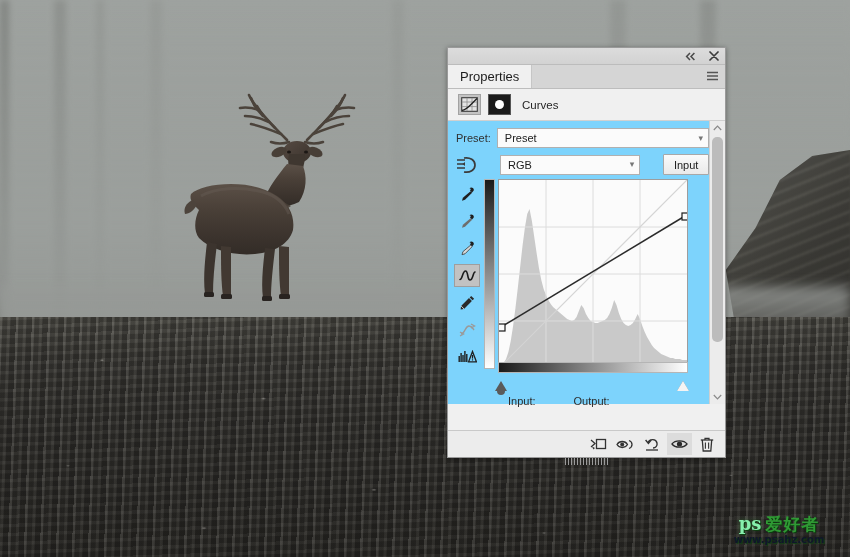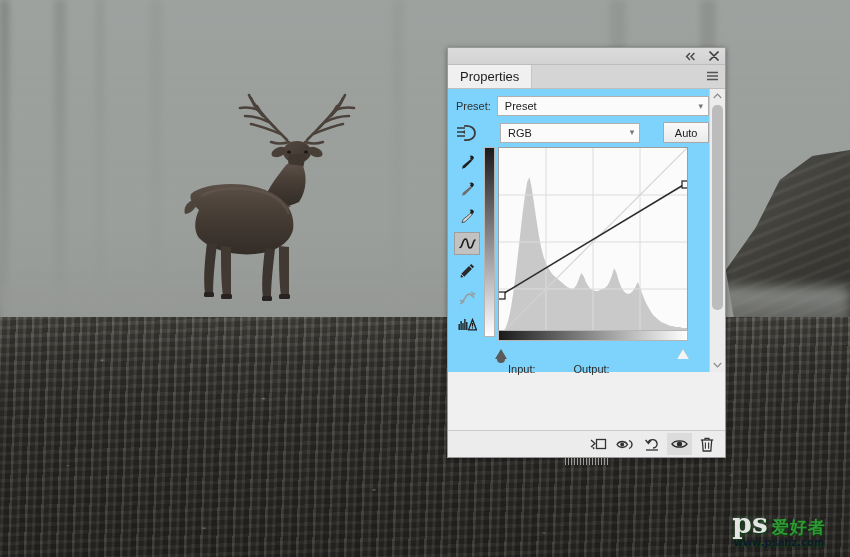--- a/index.html
+++ b/index.html
@@ -285,22 +285,22 @@
 
   
   .watermark {
     position: absolute; right: 9px; bottom: 6px;
     width: 124px; height: 44px;
     display: flex; flex-direction: column; align-items: center; justify-content: center;
     pointer-events: none;
   }
   .wm-top { display: flex; align-items: baseline; gap: 4px; }
   .wm-ps {
-    font-family: "DejaVu Serif", serif; font-weight: bold; font-size: 28px;
-    color: #e5e5e5; text-shadow: 1px 1px 0 #0d3d10, 0 0 4px rgba(60,200,70,0.35);
+    font-family: "DejaVu Serif", serif; font-weight: bold; font-size: 18px;
+    color: #86efac; text-shadow: 1px 1px 0 #0d3d10, 0 0 4px rgba(60,200,70,0.35);
     line-height: 0.95;
   }
   .wm-cn {
     font-family: "DejaVu Sans", sans-serif; font-weight: bold; font-size: 17px;
     color: #2f9a34; text-shadow: 1px 1px 0 #0d3d10; letter-spacing: 1px;
   }
   .wm-url {
     font-family: "DejaVu Sans", sans-serif; font-weight: bold; font-size: 10px;
     color: #0f172a; text-shadow: 1px 1px 1px #123f14; margin-top: -2px;
   }
@@ -410,20 +410,33 @@
 
     <div class="tabstrip">
       <div class="tab">Properties</div>
       <div class="panel-menu">
         <svg width="13" height="11" viewBox="0 0 13 11">
           <path d="M1 1.5 H12 M1 5 H12 M1 8.5 H12" stroke="#555" stroke-width="1.4"></path>
         </svg>
       </div>
     </div>
 
+    <div class="adj-header">
+      <div class="adj-icon">
+        <svg width="17" height="15" viewBox="0 0 17 15">
+          <rect x="0.7" y="0.7" width="15.6" height="13.6" fill="#e3e3e3" stroke="#3b3b3b" stroke-width="1.1"></rect>
+          <path d="M6 0.9 V14.1 M11 0.9 V14.1 M0.9 5 H16.1 M0.9 9.6 H16.1" stroke="#8d8d8d" stroke-width="0.8"></path>
+          <path d="M1 13.4 C 6 13, 10 7, 16 1.6" stroke="#1c1c1c" stroke-width="1.3" fill="none"></path>
+        </svg>
+      </div>
+      <div class="mask-thumb">
+        <span class="dot"></span>
+      </div>
+      <div class="adj-title">Curves</div>
+    </div>
 
     <div class="panel-body">
 
       <div class="preset-row">
         <span class="preset-label">Preset:</span>
         <div class="combo">
           <span>Preset</span>
           <span class="chev">▾</span>
         </div>
       </div>
@@ -433,21 +446,21 @@
           <svg width="21" height="18" viewBox="0 0 21 18">
             <path d="M8 2 C 14 1, 19 4, 19 9 C 19 14, 14 17, 8 16" fill="none" stroke="#3a3a3a" stroke-width="1.7"></path>
             <path d="M1 4 H9 M1 8 H9 M1 12 H9" stroke="#3a3a3a" stroke-width="1.5"></path>
             <path d="M9 6 L6.5 8 L9 10" fill="#3a3a3a"></path>
           </svg>
         </div>
         <div class="combo-channel">
           <span>RGB</span>
           <span class="chev">▾</span>
         </div>
-        <div class="auto-btn">Auto</div>
+        <div class="auto-btn">Input</div>
       </div>
 
       <div class="tool-rail">
         <div class="tool">
           <svg width="15" height="15" viewBox="0 0 15 15">
             <path d="M9.5 1.2 C11 -0.2 13.6 0.6 13.8 2.6 C13.9 4 12.6 4.8 12 5.4 L10 3.4 C10.6 2.8 11.6 2 9.5 1.2 Z" fill="#1f1f1f"></path>
             <path d="M10.6 4.2 L12.1 5.7 L5 12.8 L2 13.7 L2.9 10.7 Z" fill="#1f1f1f"></path>
           </svg>
         </div>
         <div class="tool">

